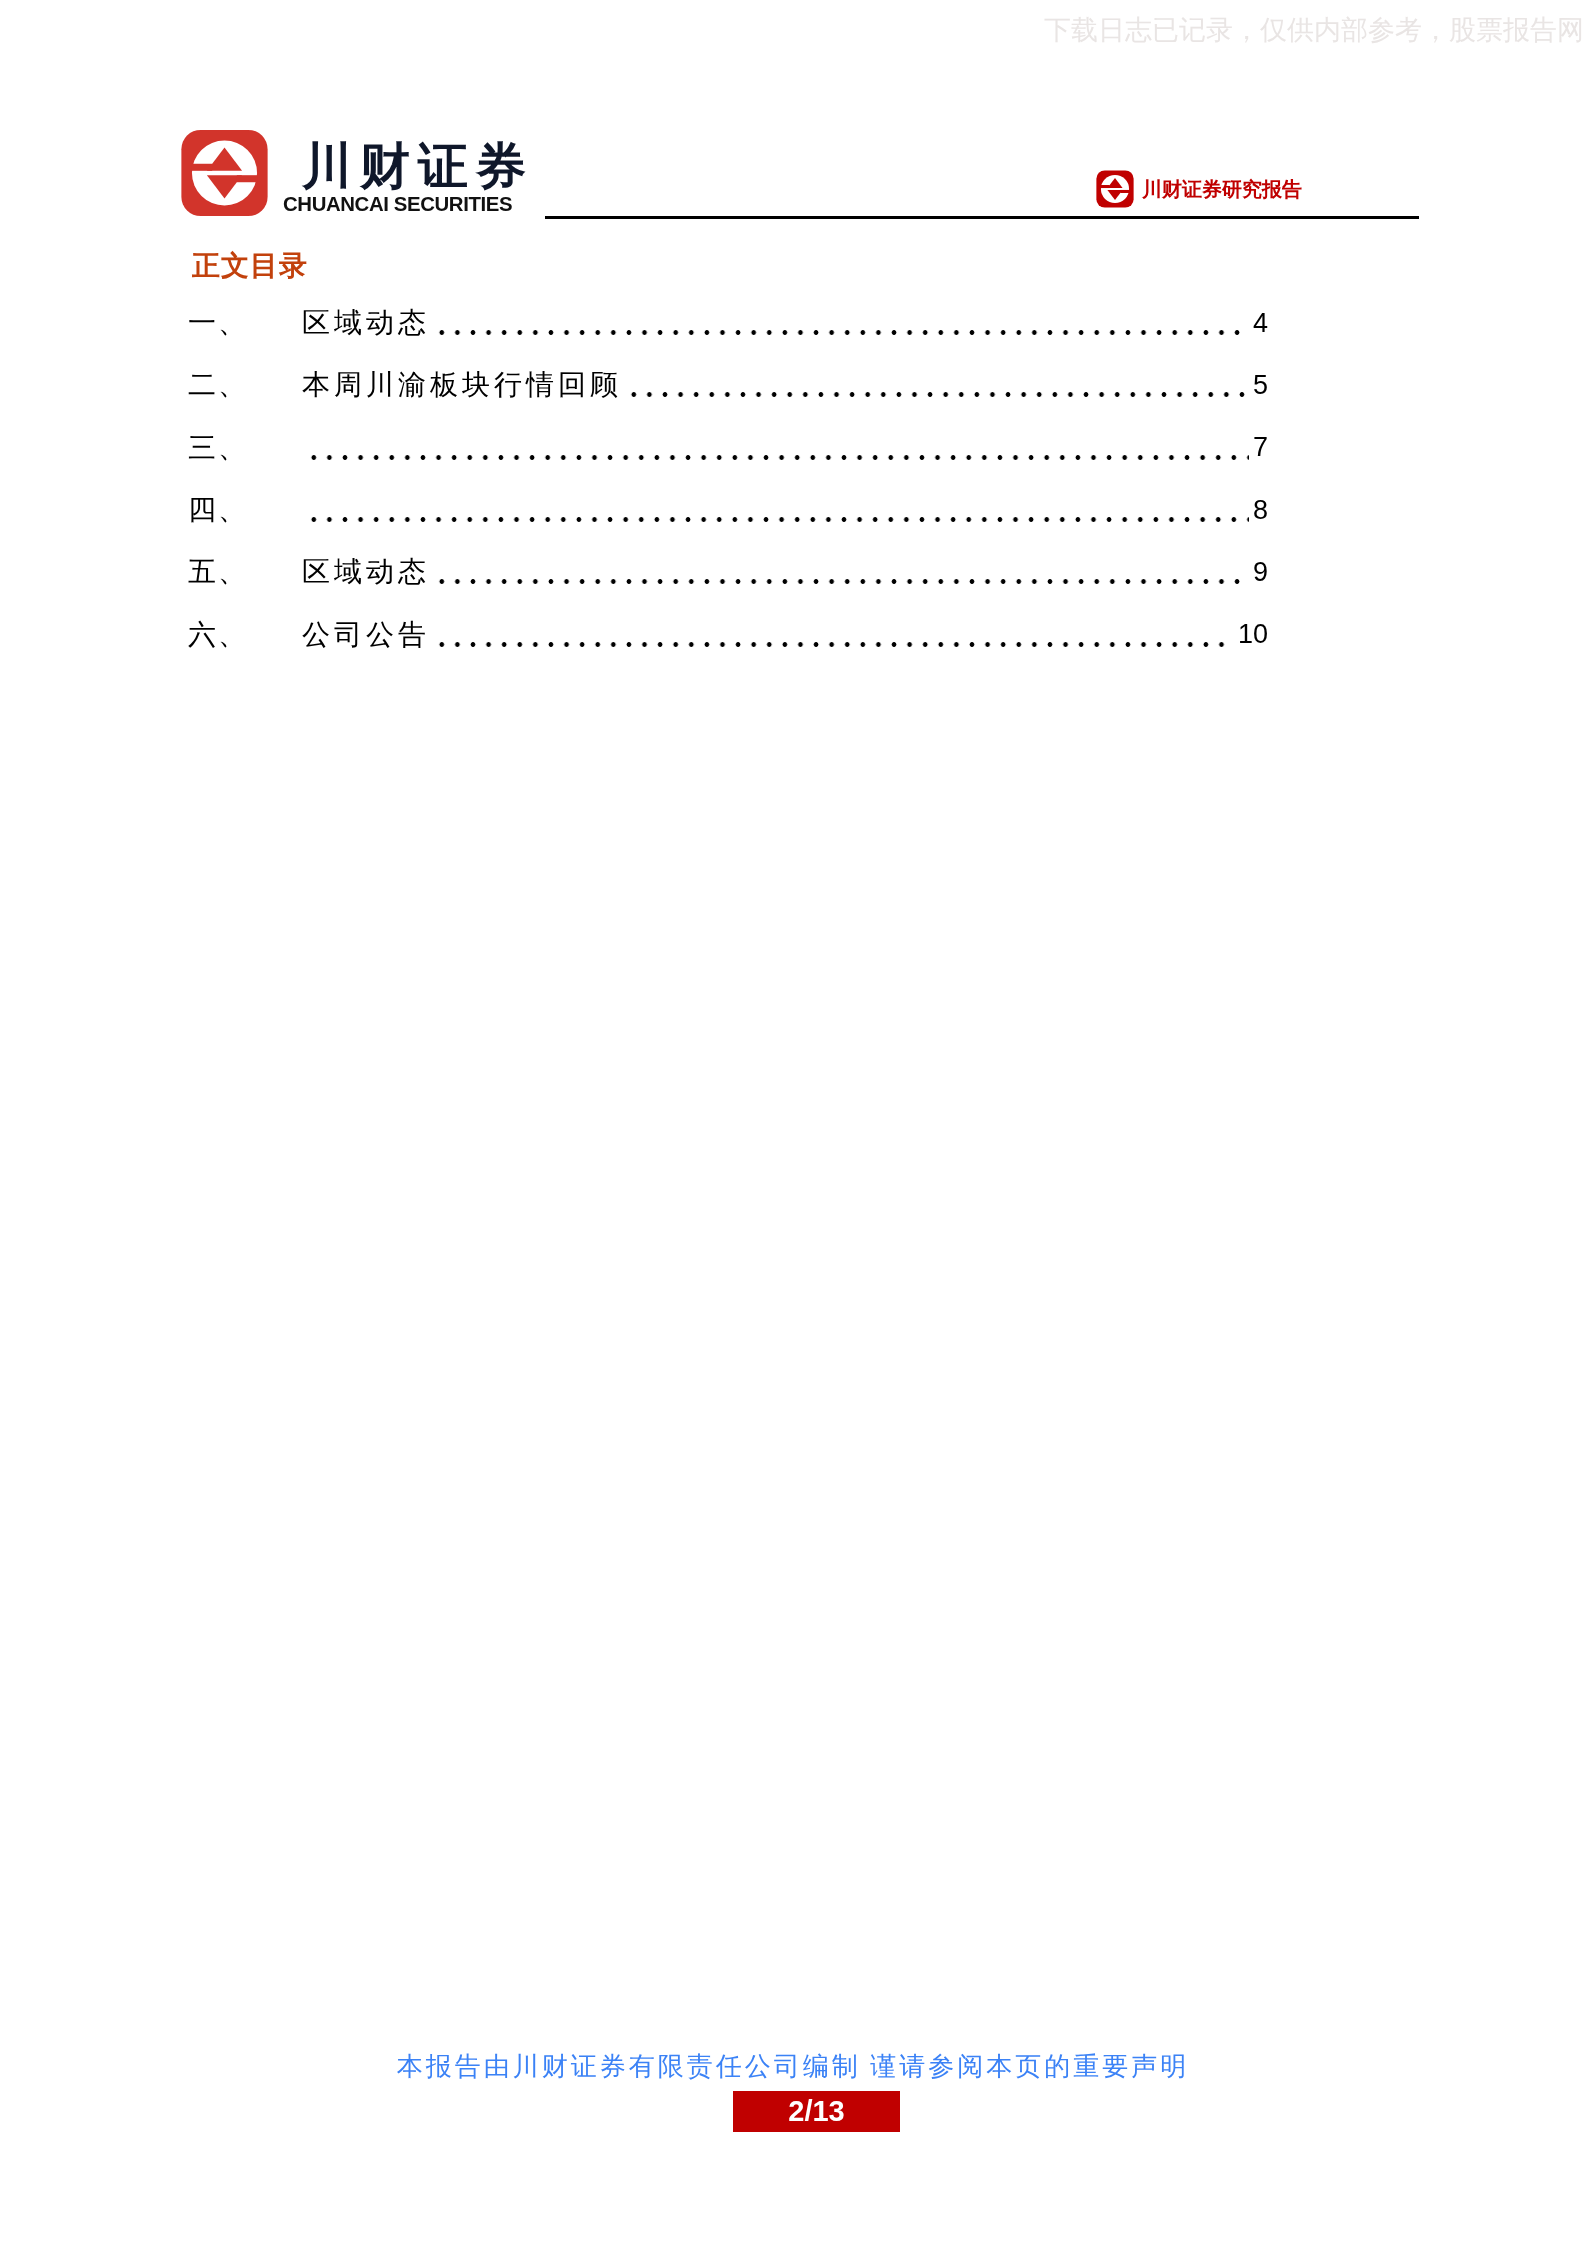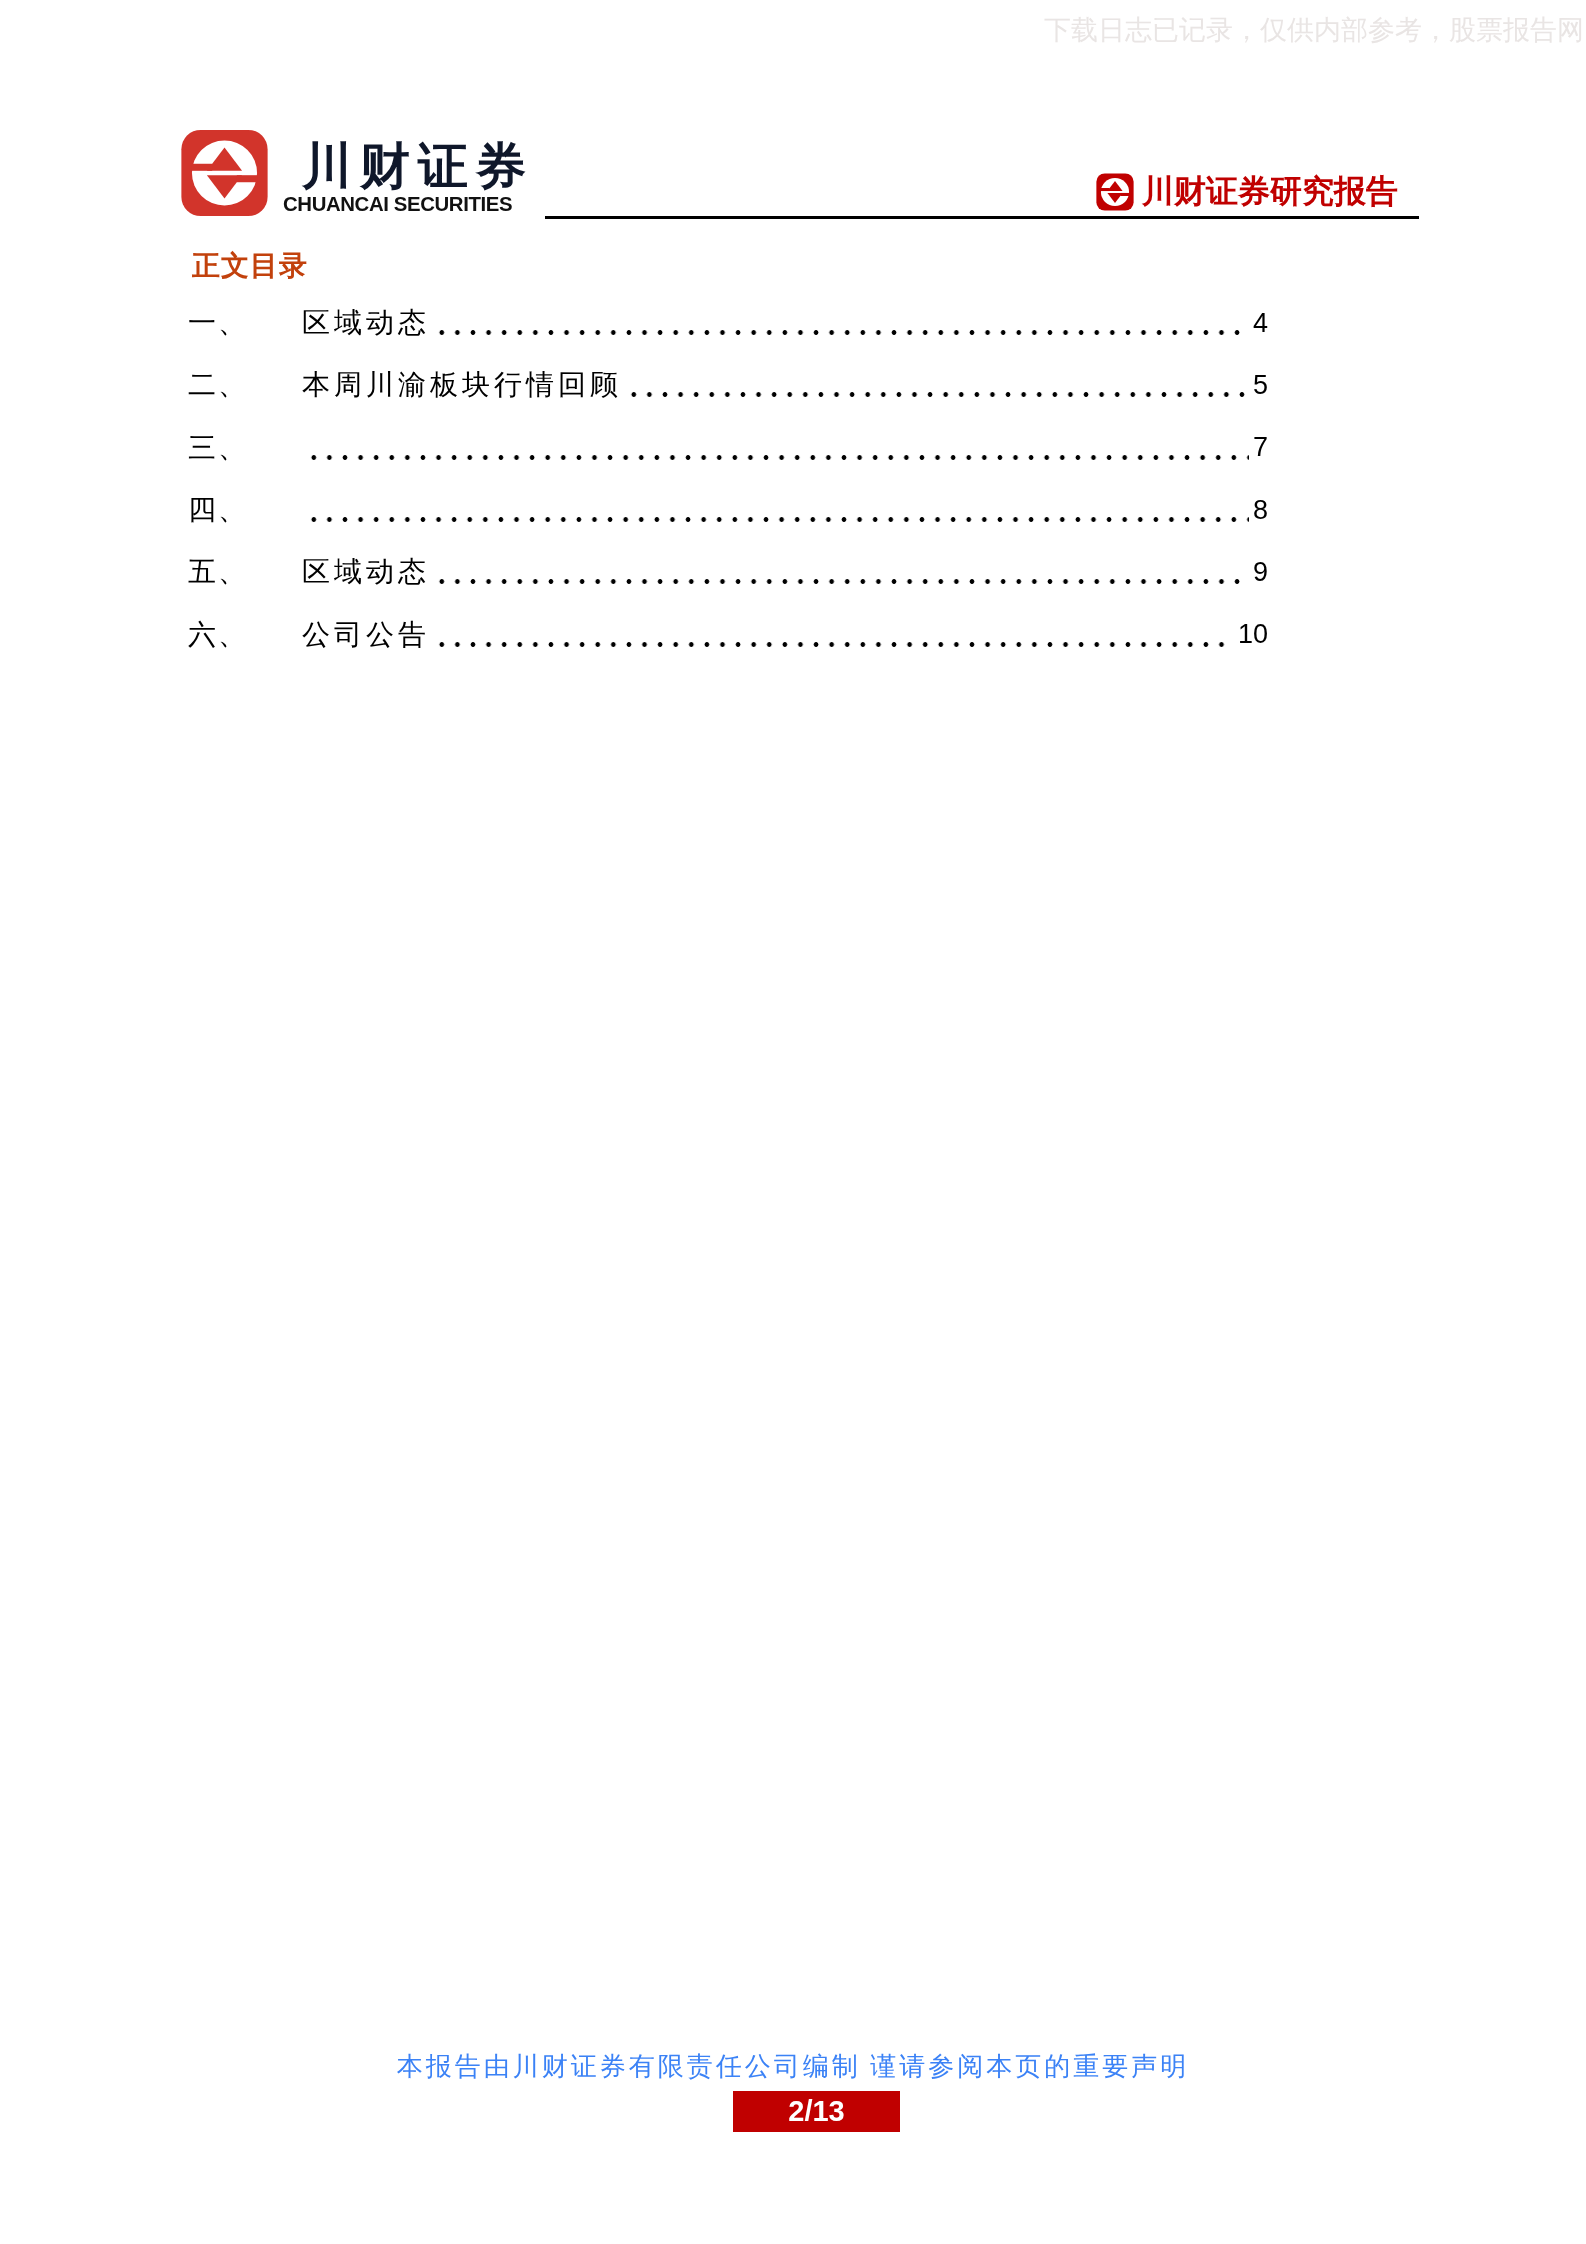--- a/index.html
+++ b/index.html
@@ -38,21 +38,21 @@
     letter-spacing:-0.4px; white-space:nowrap;
     transform:scaleX(0.97); transform-origin:left;
   }
   .report-label{
     position:absolute; left:1096px; top:170px;
     display:flex; align-items:center;
     white-space:nowrap;
   }
   .logo-small{ width:38px; height:38px; margin-right:8px; }
   .report-label-text{
-    font-size:32px; font-weight:700; color:#c00000;
+    font-size:20px; font-weight:700; color:#c00000;
     letter-spacing:0px;
   }
   .header-rule{
     position:absolute; left:545px; top:216px;
     width:874px; height:3px; background:#000;
   }
   
   .toc-heading{
     position:absolute; left:192px; top:247px;
     font-size:28px; font-weight:700; color:#c2410c;

